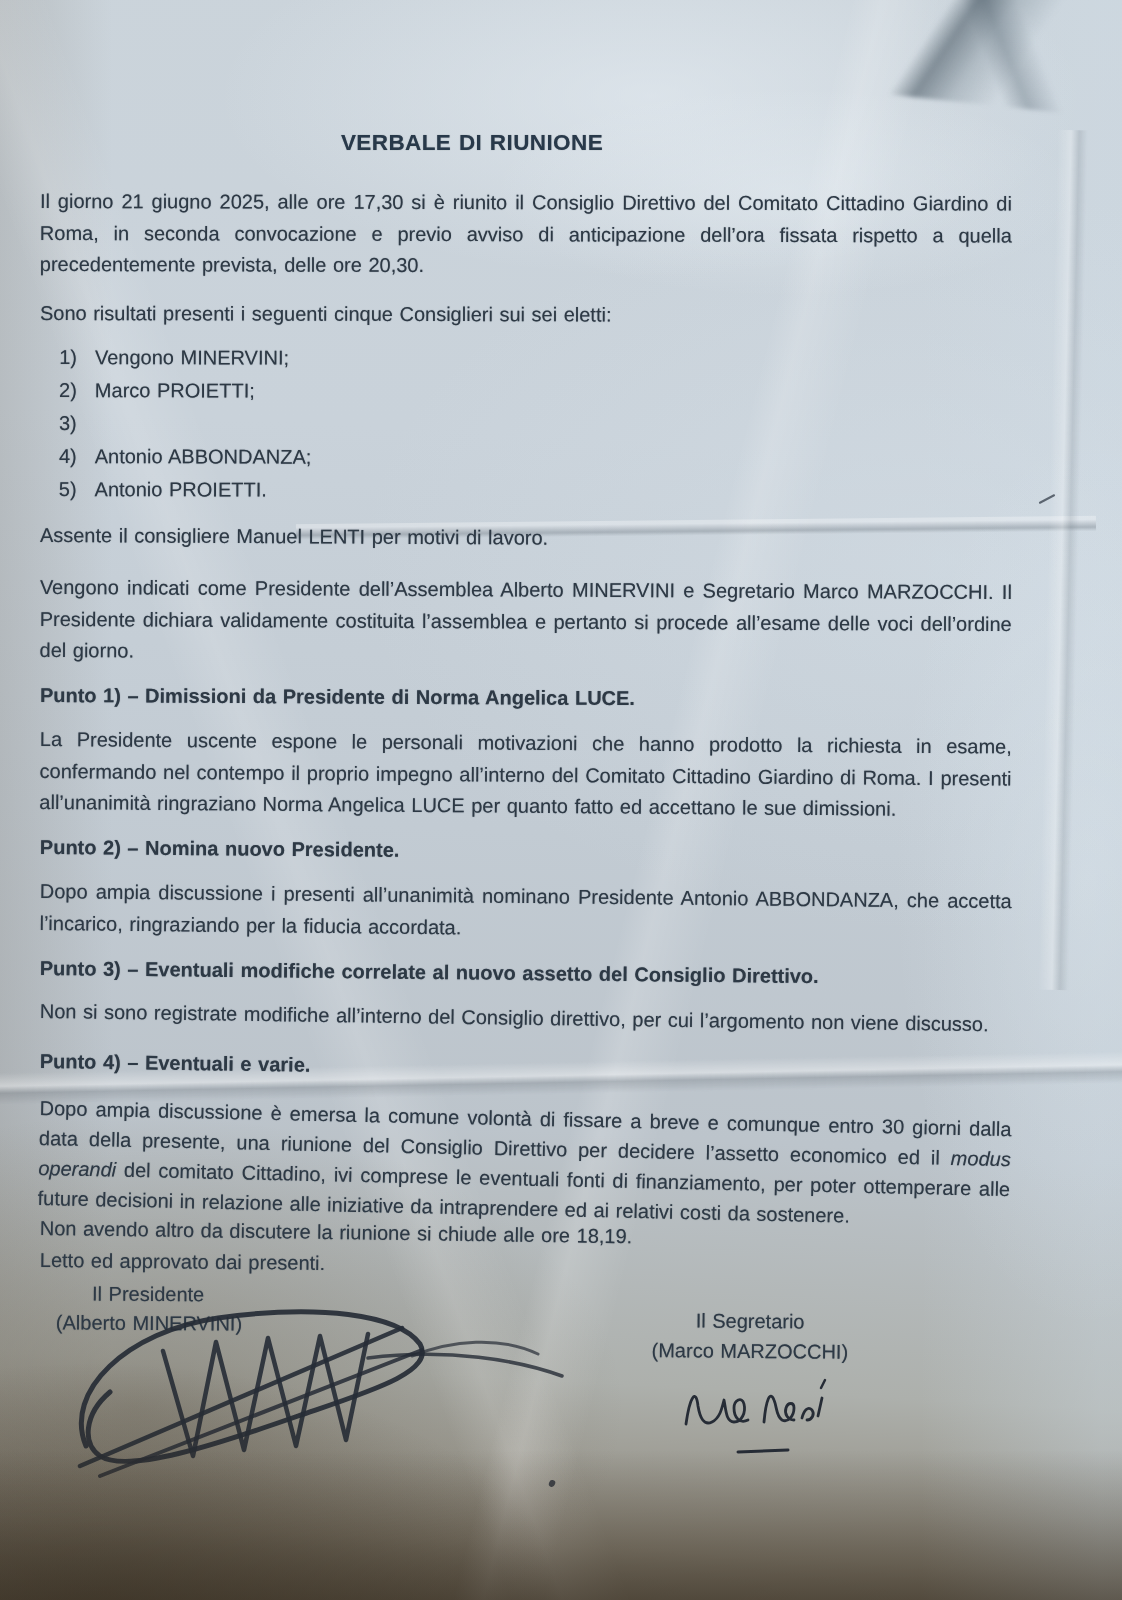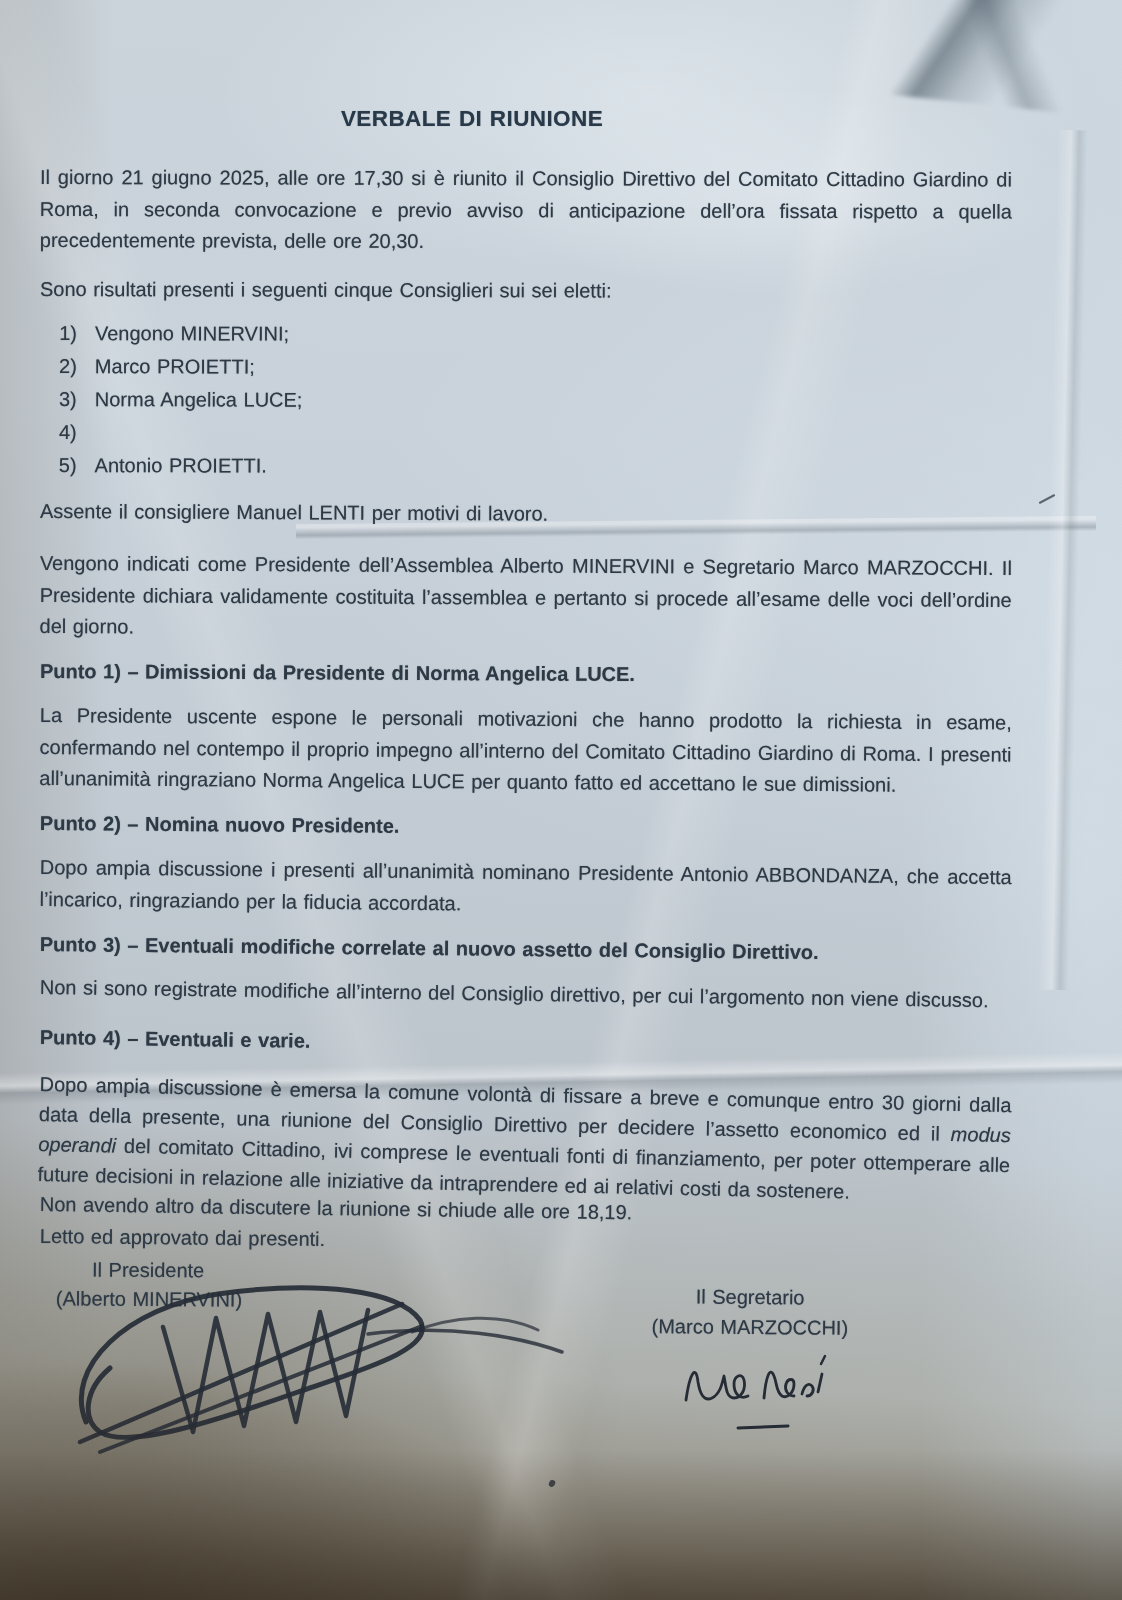--- a/index.html
+++ b/index.html
@@ -66,20 +66,21 @@
     background:rgba(38,44,54,.8);transform:rotate(20deg);
   }
 
   
   .content{
     position:absolute;inset:0;
     padding:106px 110px 0 40px;
     color:#2d3945;
     font-size:20px;line-height:31.5px;word-spacing:1px;
     text-shadow:0 0 1px rgba(45,57,69,.55);
+    margin-top:24px;
   }
   .content p{margin:0;}
   .just{text-align:justify;}
   h1.title{
     font-size:22.5px;line-height:26px;font-weight:bold;letter-spacing:.4px;
     text-align:center;margin:0 0 30px 0;color:#28394a;
     transform:translateX(-54px);
   }
   .gap-s{margin-top:12px !important;}
   .gap-m{margin-top:14px !important;}
@@ -134,24 +135,24 @@
       <div class="row">
         <span class="num">1)</span>
         <span class="nm">Vengono MINERVINI;</span>
       </div>
       <div class="row">
         <span class="num">2)</span>
         <span class="nm">Marco PROIETTI;</span>
       </div>
       <div class="row">
         <span class="num">3)</span>
-        <span class="nm">Norma Angelica LUCE;</span>
       </div>
       <div class="row">
         <span class="num">4)</span>
+        <span class="nm">Antonio ABBONDANZA;</span>
       </div>
       <div class="row">
         <span class="num">5)</span>
         <span class="nm">Antonio PROIETTI.</span>
       </div>
     </div>
 
     <p class="gap-m r2">Assente il consigliere Manuel LENTI per motivi di lavoro.</p>
 
     <p class="just gap-xl r2">Vengono indicati come Presidente dell’Assemblea Alberto MINERVINI e Segretario Marco MARZOCCHI. Il Presidente dichiara validamente costituita l’assemblea e pertanto si procede all’esame delle voci dell’ordine del giorno.</p>

